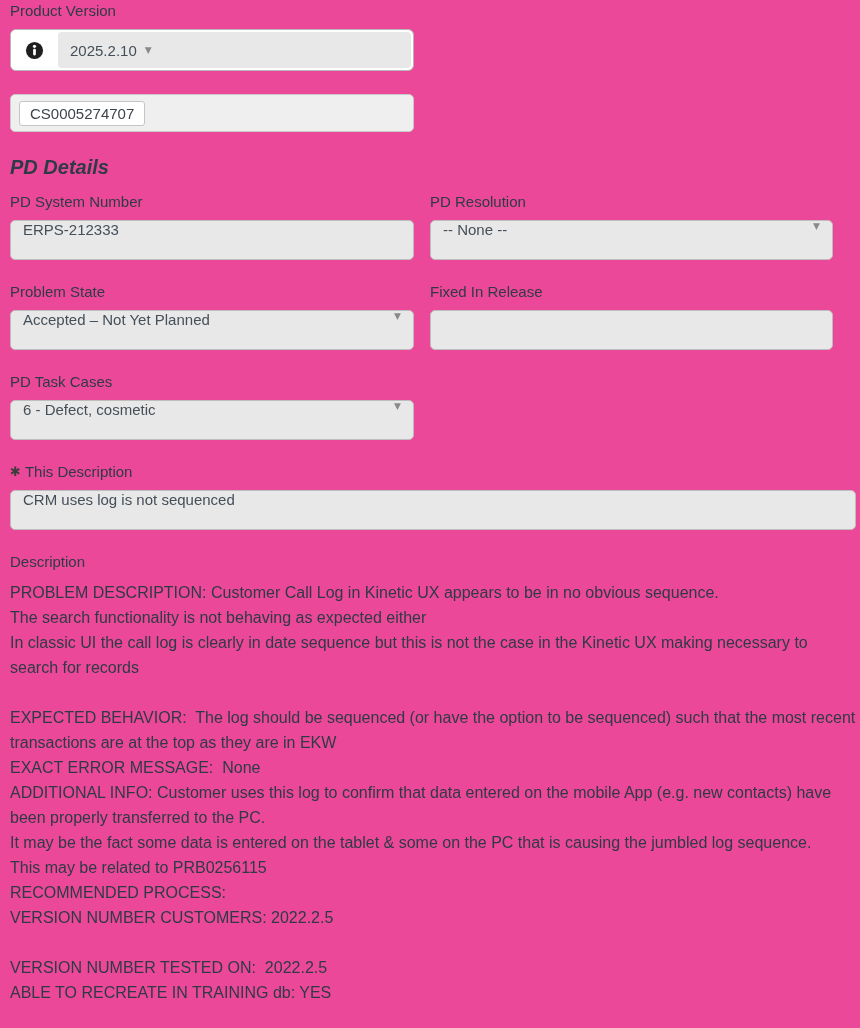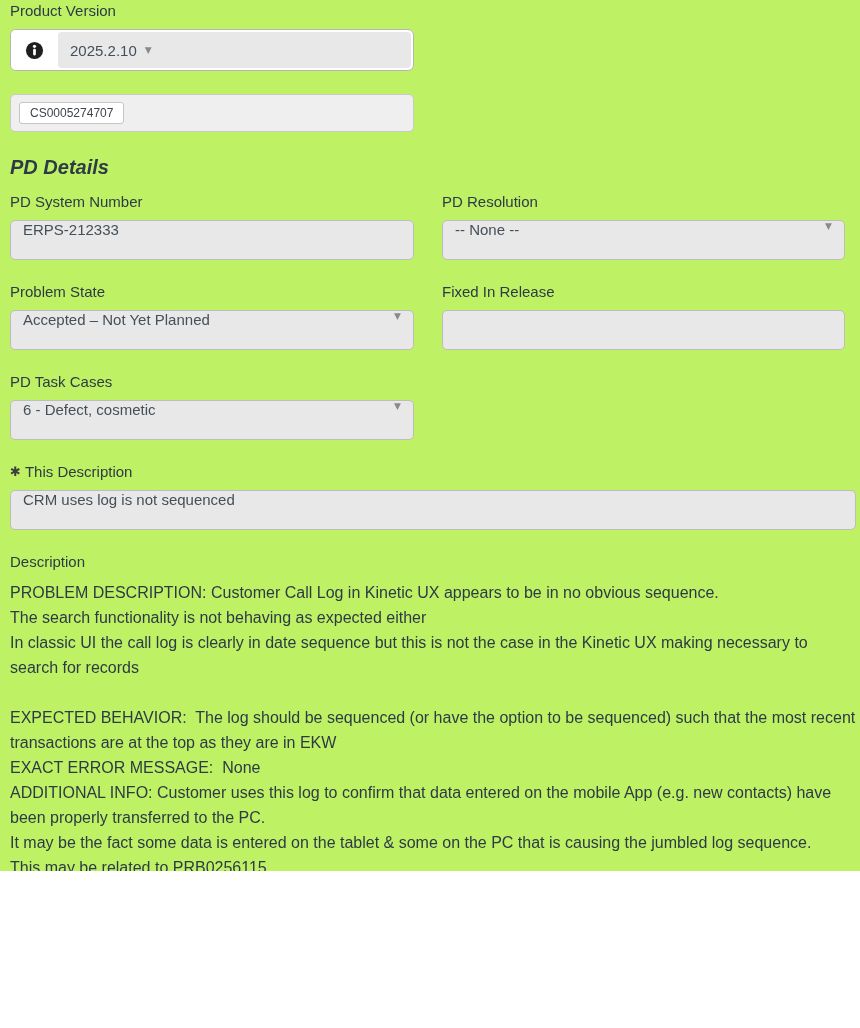--- a/index.html
+++ b/index.html
@@ -3,24 +3,24 @@
 <meta charset="utf-8">
 <style>
   * { box-sizing: border-box; margin: 0; padding: 0; }
   html, body {
     background: #ffffff;
     font-family: "Liberation Sans", "DejaVu Sans", sans-serif;
     color: #2e3a46;
   }
   .page {
     width: 860px;
-    height: 871px;
+    height: 1028px;
     overflow: hidden;
     padding: 2px 4px 10px 10px;
-    background: #bef264;
+    background: #ec4899;
   }
   .field-label {
     display: block;
     font-size: 15px;
     font-weight: 400;
     color: #2e3a46;
     margin-bottom: 9px;
     line-height: 18px;
   }
   .field { margin-bottom: 23px; }
@@ -88,38 +88,38 @@
     display: flex;
     align-items: center;
     padding: 4px 8px;
   }
   .tag-pill {
     display: inline-block;
     background: #ffffff;
     border: 1px solid #c5c5c5;
     border-radius: 3px;
     padding: 3px 10px;
-    font-size: 12px;
+    font-size: 15px;
     color: #3d444b;
     cursor: pointer;
   }
 
   .section-heading {
     font-size: 20px;
     font-weight: 600;
     color: #2e3a46;
     margin: 20px 0 14px 0;
     line-height: 24px;
     font-style: italic;
   }
 
   .grid2 {
     display: grid;
     grid-template-columns: 404px 403px;
-    column-gap: 28px;
+    column-gap: 16px;
   }
 
   .full-width { width: 846px; }
 
   .required-marker {
     font-family: "DejaVu Sans", sans-serif;
     font-size: 13px;
     color: #3d3d3d;
     margin-right: 4px;
     vertical-align: 1px;

